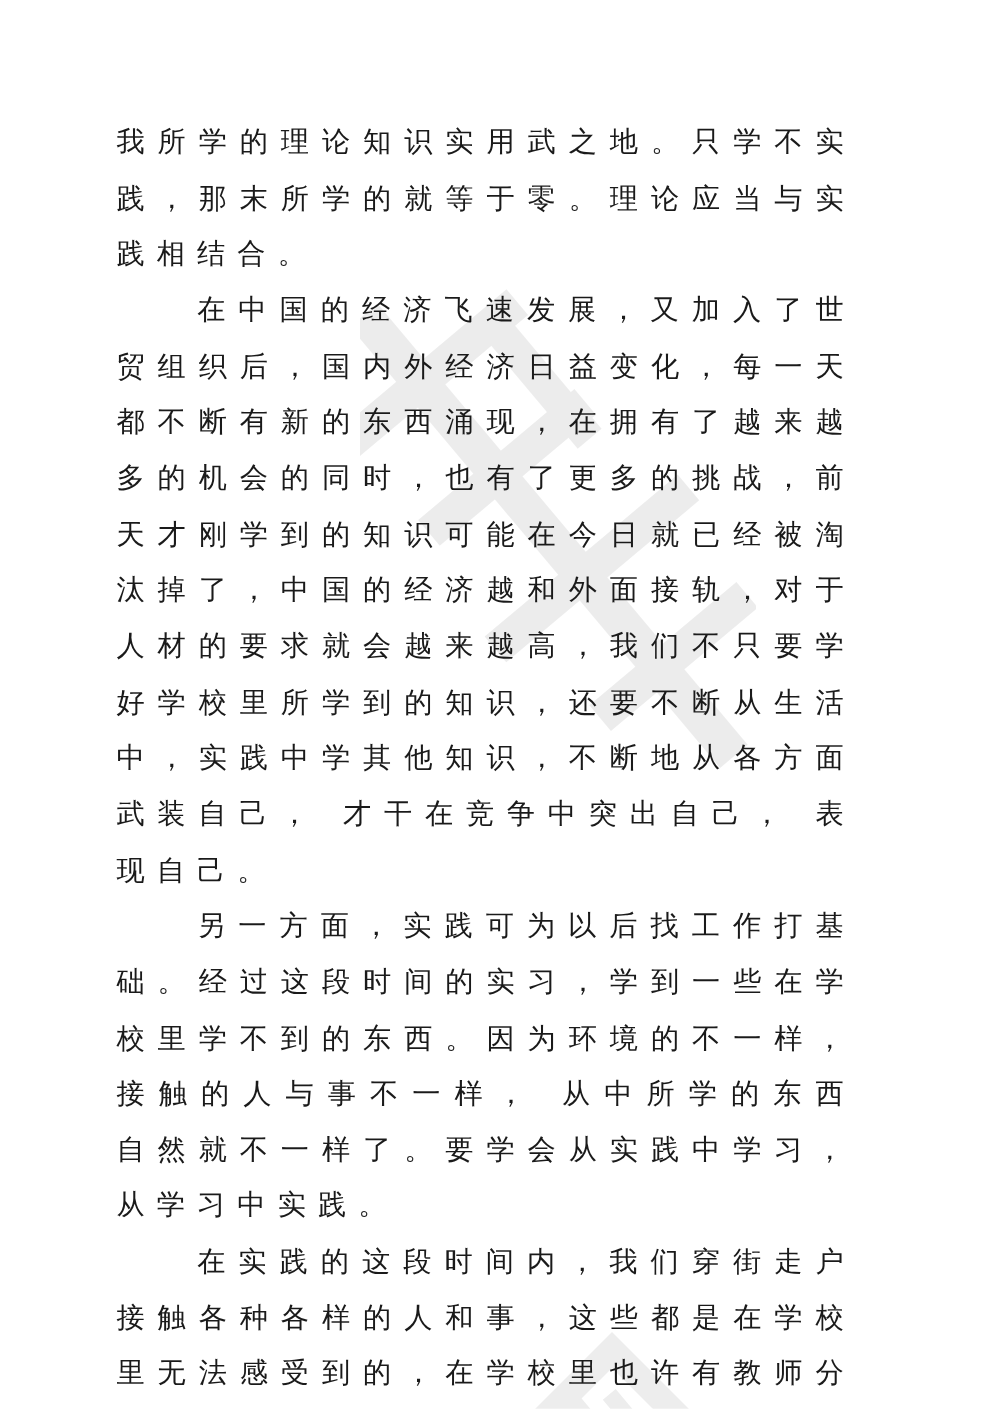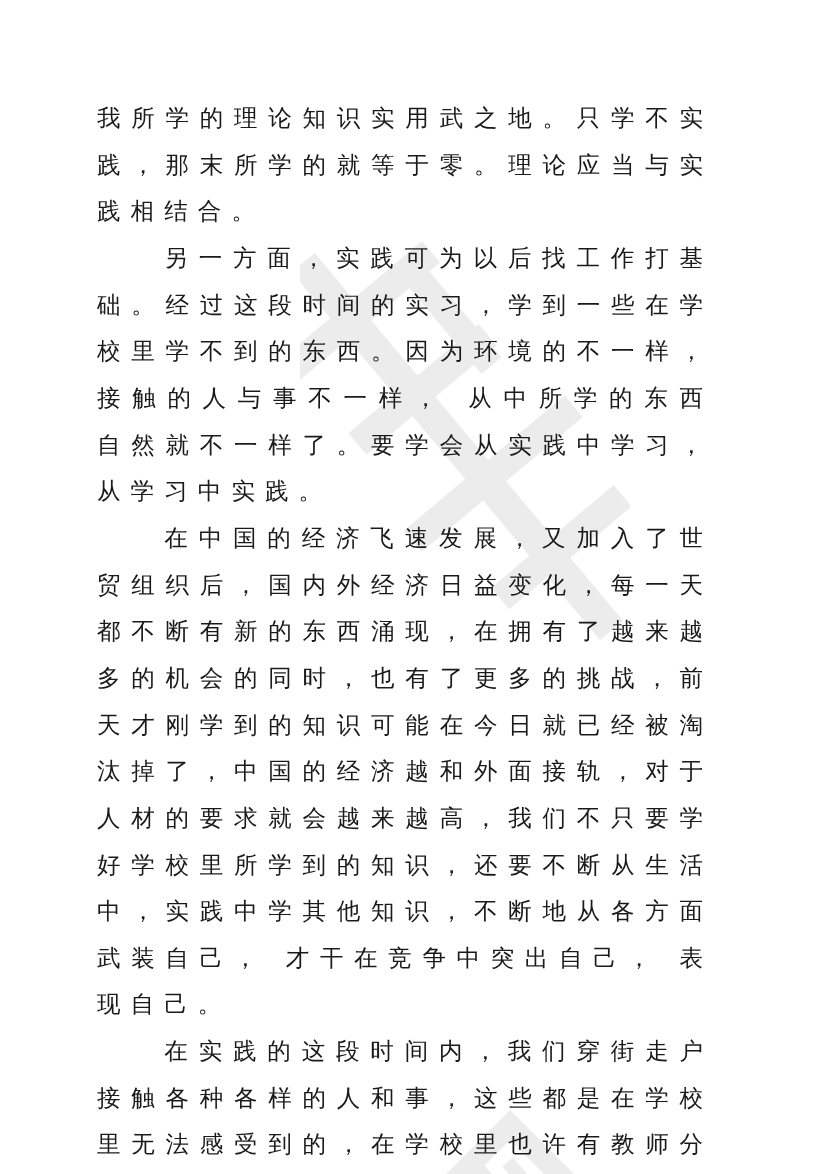--- a/index.html
+++ b/index.html
@@ -71,17 +71,17 @@
   </svg>
 
   <svg class="watermark wm-bottom" viewBox="0 0 170 120" xmlns="http://www.w3.org/2000/svg">
     <path d="M85 0 L170 85 L155 100 L85 30 L15 100 L0 85 Z" fill="#000"></path>
     <rect x="60" y="45" width="14" height="60" fill="#000" transform="rotate(-40 67 75)"></rect>
     <rect x="95" y="45" width="14" height="60" fill="#000" transform="rotate(-40 102 75)"></rect>
   </svg>
 
   <div class="text-block">
     <p class="para">我所学的理论知识实用武之地。只学不实践，那末所学的就等于零。理论应当与实践相结合。</p>
+    <p class="para indent">在中国的经济飞速发展，又加入了世贸组织后，国内外经济日益变化，每一天都不断有新的东西涌现，在拥有了越来越多的机会的同时，也有了更多的挑战，前天才刚学到的知识可能在今日就已经被淘汰掉了，中国的经济越和外面接轨，对于人材的要求就会越来越高，我们不只要学好学校里所学到的知识，还要不断从生活中，实践中学其他知识，不断地从各方面武装自己， 才干在竞争中突出自己， 表现自己。</p>
     <p class="para indent">另一方面，实践可为以后找工作打基础。经过这段时间的实习，学到一些在学校里学不到的东西。因为环境的不一样，接触的人与事不一样， 从中所学的东西自然就不一样了。要学会从实践中学习，从学习中实践。</p>
-    <p class="para indent">在中国的经济飞速发展，又加入了世贸组织后，国内外经济日益变化，每一天都不断有新的东西涌现，在拥有了越来越多的机会的同时，也有了更多的挑战，前天才刚学到的知识可能在今日就已经被淘汰掉了，中国的经济越和外面接轨，对于人材的要求就会越来越高，我们不只要学好学校里所学到的知识，还要不断从生活中，实践中学其他知识，不断地从各方面武装自己， 才干在竞争中突出自己， 表现自己。</p>
     <p class="para indent">在实践的这段时间内，我们穿街走户接触各种各样的人和事，这些都是在学校里无法感受到的，在学校里也许有教师分配说今日做些什么，明天做些什么，但在那里，不会有人会告诉你这些，你必须要明白做什么，要自我地去做，并且要尽自己的努力做到最好。在学校，仅有学习的氛围，毕竟学校是学习的场所，每一个学生都在为取得更高的成绩而</p>
   </div>
 </div>
 
 </body></html>

